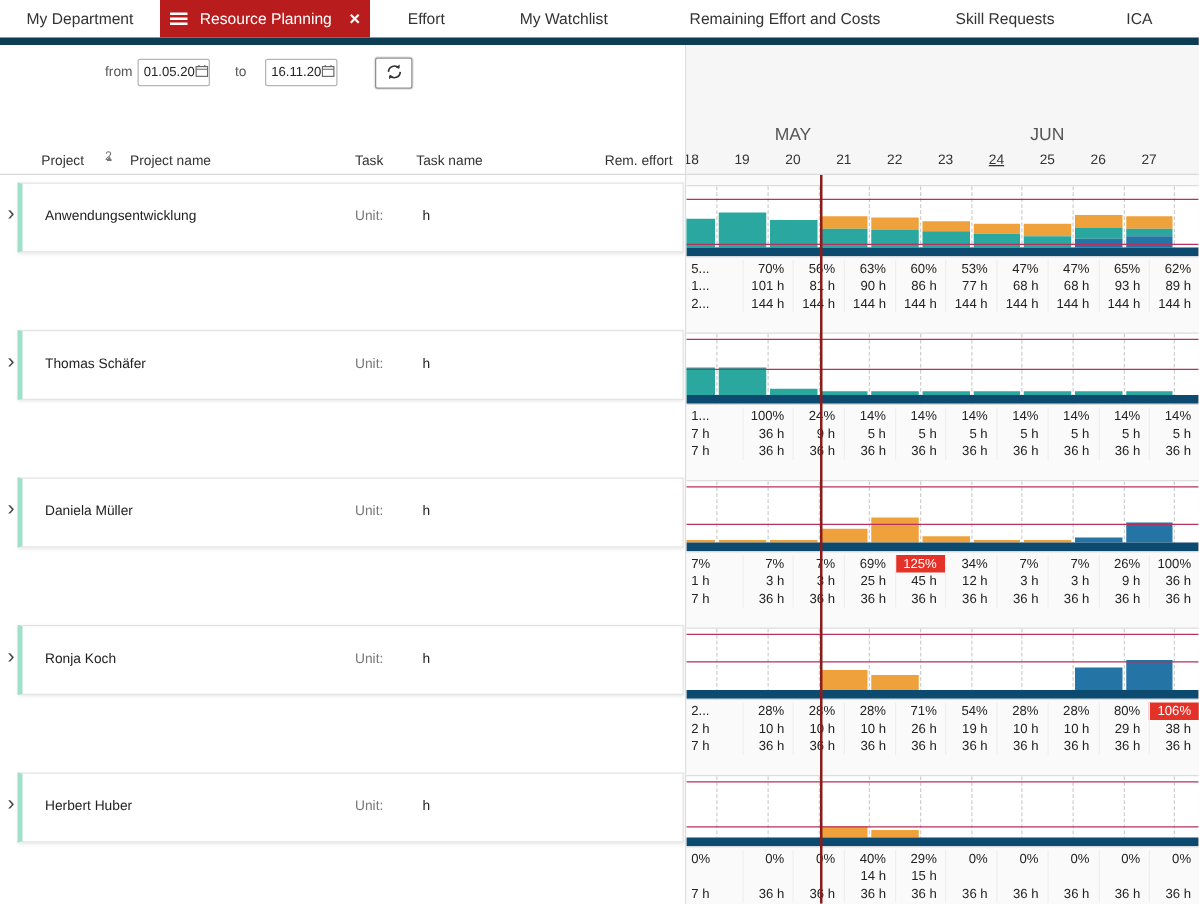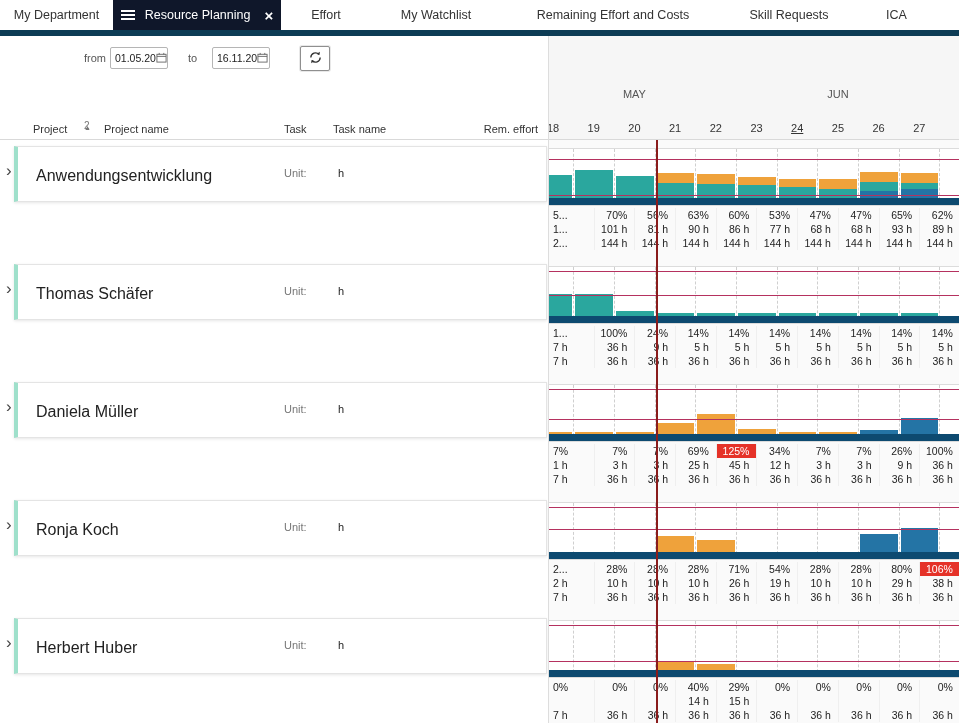--- a/index.html
+++ b/index.html
@@ -3,21 +3,21 @@
 <meta charset="utf-8">
 <style>
   * { margin:0; padding:0; box-sizing:border-box; }
   html,body { width:959px; height:723px; }
   body { font-family:"Liberation Sans", sans-serif; background:#fff; overflow:hidden; }
   .app { position:relative; width:959px; height:723px; background:#fff; }
 
   
   .tabbar { display:flex; height:30px; background:#fff; }
   .tab { display:flex; align-items:center; justify-content:center; font-size:12.5px; color:#333; cursor:pointer; white-space:nowrap; }
-  .tab.active { background:#0f172a; color:#fff; }
+  .tab.active { background:#b91c1c; color:#fff; }
   .burger { position:relative; width:14px; height:2px; background:#fff; margin-right:10px;
             box-shadow:0 -4px 0 0 #fff, 0 4px 0 0 #fff; display:inline-block; }
   .tclose { font-size:15px; font-weight:bold; margin-left:14px; line-height:1; }
   .strip { height:6px; background:#0d3c55; }
 
   
   .main { position:relative; display:flex; height:687px; }
   .left  { position:relative; width:548px; background:#fff; }
   .right { position:relative; flex:1; background:#f6f6f6; border-left:1px solid #ddd; overflow:hidden; }
 
@@ -41,27 +41,27 @@
   .h-project { left:33px; } .h-sort { left:84px; color:#777; font-size:10px; }
   .h-sort .arr { font-size:7px; vertical-align:2px; }
   .h-pname { left:104px; } .h-task { left:284px; } .h-tname { left:333px;margin-top:12px; } .h-rem { right:10px; }
 
   
   .rows-left { position:absolute; top:104px; left:0; right:0; bottom:0; overflow:hidden; }
   .lrow { position:relative; height:118px; }
   .chev { position:absolute; left:6px; top:22px; font-size:17px; color:#444; cursor:pointer; line-height:1; }
   .card { position:absolute; left:14px; right:1px; top:6px; height:56px; background:#fff;
           border:1px solid #e4e4e4; border-left:4px solid #9fe0cb; box-shadow:0 1px 3px rgba(0,0,0,.10); cursor:pointer; }
-  .rname  { position:absolute; left:18px;  top:20px; font-size:16px; color:#222; }
+  .rname  { position:absolute; left:18px;  top:20px; font-size:11px; color:#222; }
   .ulabel { position:absolute; left:266px; top:20px; font-size:11px; color:#777; }
   .uval   { position:absolute; left:320px; top:20px; font-size:11px; color:#222; }
 
   
   .tl-header { position:relative; height:104px; border-bottom:1px solid #d9d9d9; background:#f6f6f6; }
-  .mlabel { position:absolute; bottom:39px; transform:translateX(-50%); font-size:11px; color:#555; }
+  .mlabel { position:absolute; bottom:24px; transform:translateX(-50%); font-size:14px; color:#555; }
   .wlabel { position:absolute; bottom:5px;  transform:translateX(-50%); font-size:11px; color:#333; }
 
   
   .tl-rows { position:absolute; top:104px; left:0; right:0; bottom:0; background:#fafafa; }
   .trow { position:relative; height:118px; }
   .band { position:absolute; top:8px; left:0; right:0; height:58px; background:#fff;
           border-top:1px solid #dcdcdc; border-bottom:1px solid #dcdcdc; overflow:hidden; }
   .bcells { position:absolute; left:-16.35px; top:0; width:407px; height:100%; display:flex; }
   .bcell { width:40.7px; height:100%; display:flex; flex-direction:column-reverse; padding:0 1px 7px 1px; }
   .bcell + .bcell { border-left:1px dashed #cfcfcf; }
@@ -78,21 +78,21 @@
   .vcell.over { background:#e53228; color:#fff; }
 
   .today { position:absolute; left:107px; top:104px; bottom:0; width:2px; background:#8a1c1c; z-index:6; }
 </style>
 </head>
 <body>
 
 <div class="app">
 
   <div class="tabbar">
-      <div class="tab" style="width: 113px;">
+      <div class="tab" style="width: 128px;">
         <span>My Department</span>
       </div>
       <div class="tab active" style="width: 168px;">
         <span class="burger"></span>
         <span>Resource Planning</span>
         <span class="tclose">×</span>
       </div>
       <div class="tab" style="width: 90px;">
         <span>Effort</span>
       </div>

